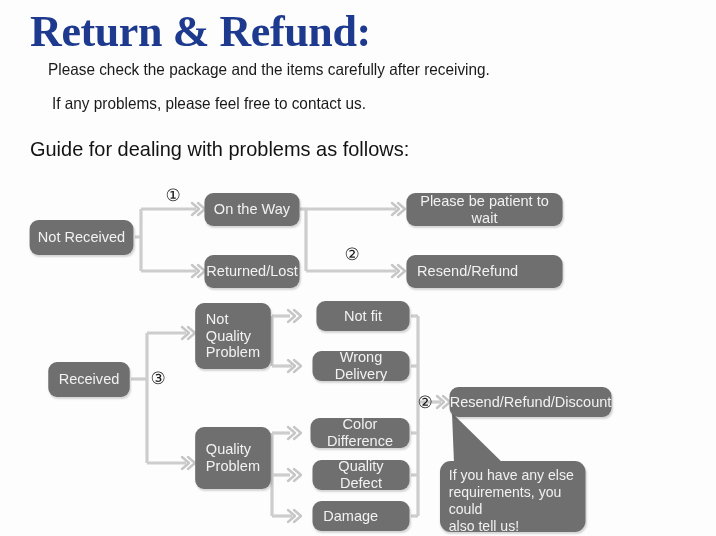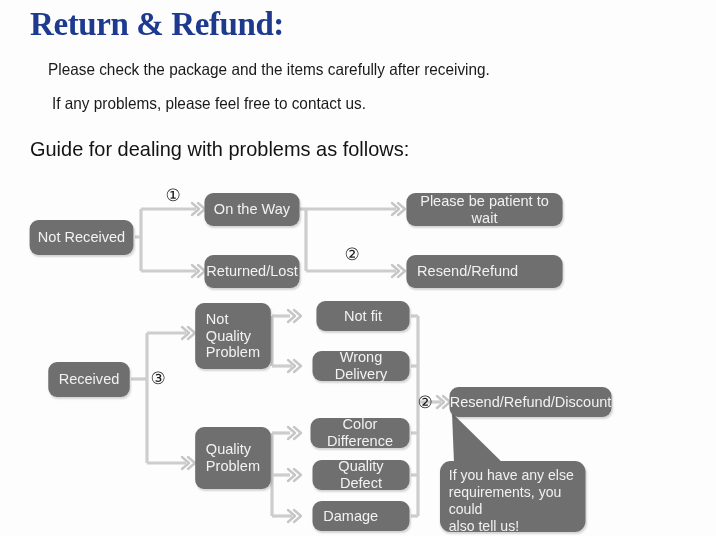--- a/index.html
+++ b/index.html
@@ -23,21 +23,21 @@
     height: 536px;
   }
 
   
   .title {
     position: absolute;
     left: 30px;
     top: 6px;
     font-family: "Liberation Serif", serif;
     font-weight: bold;
-    font-size: 33px;
+    font-size: 44px;
     letter-spacing: -0.4px;
     color: #1d3a8f;
     white-space: nowrap;
     text-align: right;
   }
   .sub-line {
     position: absolute;
     font-family: "Liberation Sans", sans-serif;
     font-size: 16.5px;
     color: #1a1a1a;

